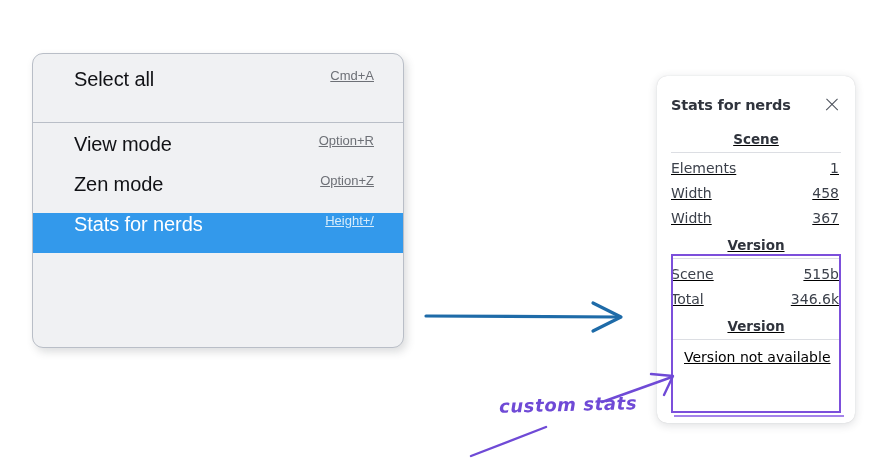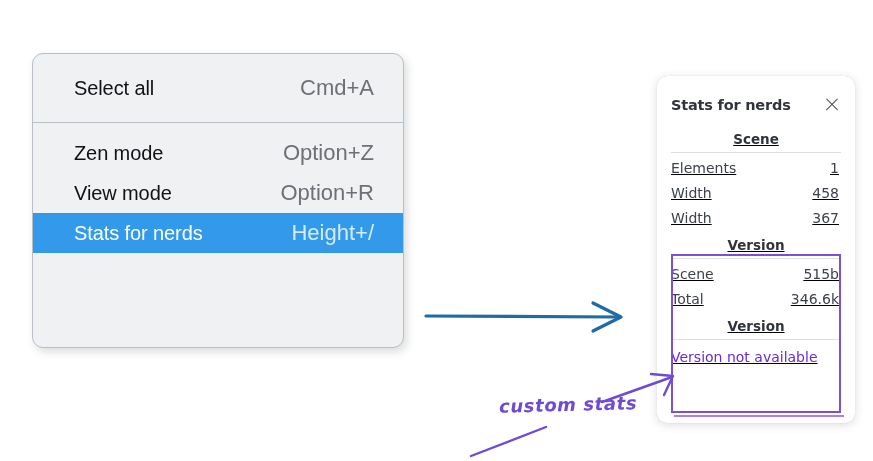--- a/index.html
+++ b/index.html
@@ -40,36 +40,37 @@
     padding-top: 14px;
     padding-bottom: 14px;
   }
   .menu-sep {
     height: 1px;
     background: #b9bec7;
     width: 100%;
   }
   .menu-item {
     display: flex;
-    align-items: center;
+    align-items: flex-start;
     justify-content: space-between;
     height: 40px;
     padding: 0 29px 0 41px;
     box-sizing: border-box;
   }
   .menu-item .mi-label {
     font-size: 20px;
     color: #111216;
     letter-spacing: -0.1px;
     white-space: nowrap;
   }
   .menu-item .mi-shortcut {
-    font-size: 22px;
+    font-size: 13px;
     color: #6d7076;
     white-space: nowrap;
+    text-decoration: underline;
   }
   .menu-item.is-selected {
     background: #3399eb;
   }
   .menu-item.is-selected .mi-label { color: #ffffff; }
   .menu-item.is-selected .mi-shortcut { color: #d6ecfb; }
 
   .group-main {
     padding-top: 10px;
     padding-bottom: 0;
@@ -140,24 +141,25 @@
     justify-content: space-between;
     align-items: baseline;
     font-size: 14px;
     color: #3c414b;
     padding: 3px 0;
     line-height: 19px;
   }
   .sp-row .sp-val { padding-right: 2px; }
   .sp-note {
     font-size: 14px;
-    color: #6d28d9;
+    color: #000000;
     padding: 5px 0 0 0;
     line-height: 19px;
     white-space: nowrap;
+    margin-left: 13px;
   }
 
   
   #purple-box {
     position: absolute;
     left: 14px;
     top: 178px;
     width: 170px;
     height: 159px;
     border: 2px solid #7c4fdb;
@@ -212,27 +214,27 @@
         <span class="mi-shortcut">Cmd+A</span>
       </div>
     </div>
 
     <div class="menu-sep"></div>
 
     <div class="menu-group group-main">
 
 
       <div class="menu-item">
+        <span class="mi-label">View mode</span>
+        <span class="mi-shortcut">Option+R</span>
+      </div>
+
+      <div class="menu-item">
         <span class="mi-label">Zen mode</span>
         <span class="mi-shortcut">Option+Z</span>
-      </div>
-
-      <div class="menu-item">
-        <span class="mi-label">View mode</span>
-        <span class="mi-shortcut">Option+R</span>
       </div>
 
       <div class="menu-item is-selected">
         <span class="mi-label">Stats for nerds</span>
         <span class="mi-shortcut">Height+/</span>
       </div>
 
       <div class="menu-tail"></div>
     </div>
   </div>

